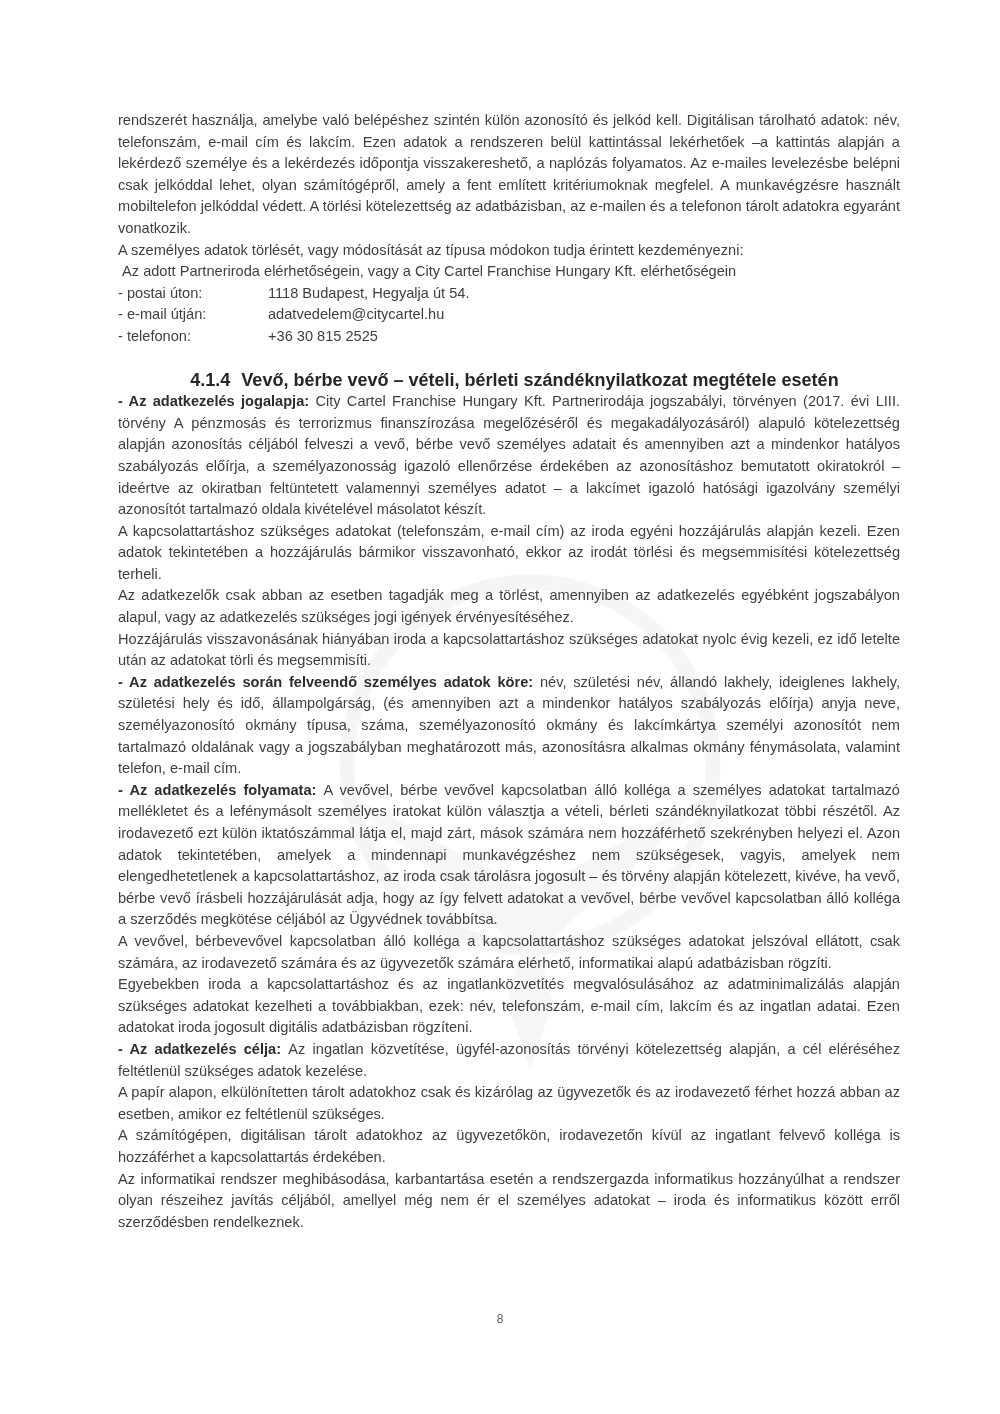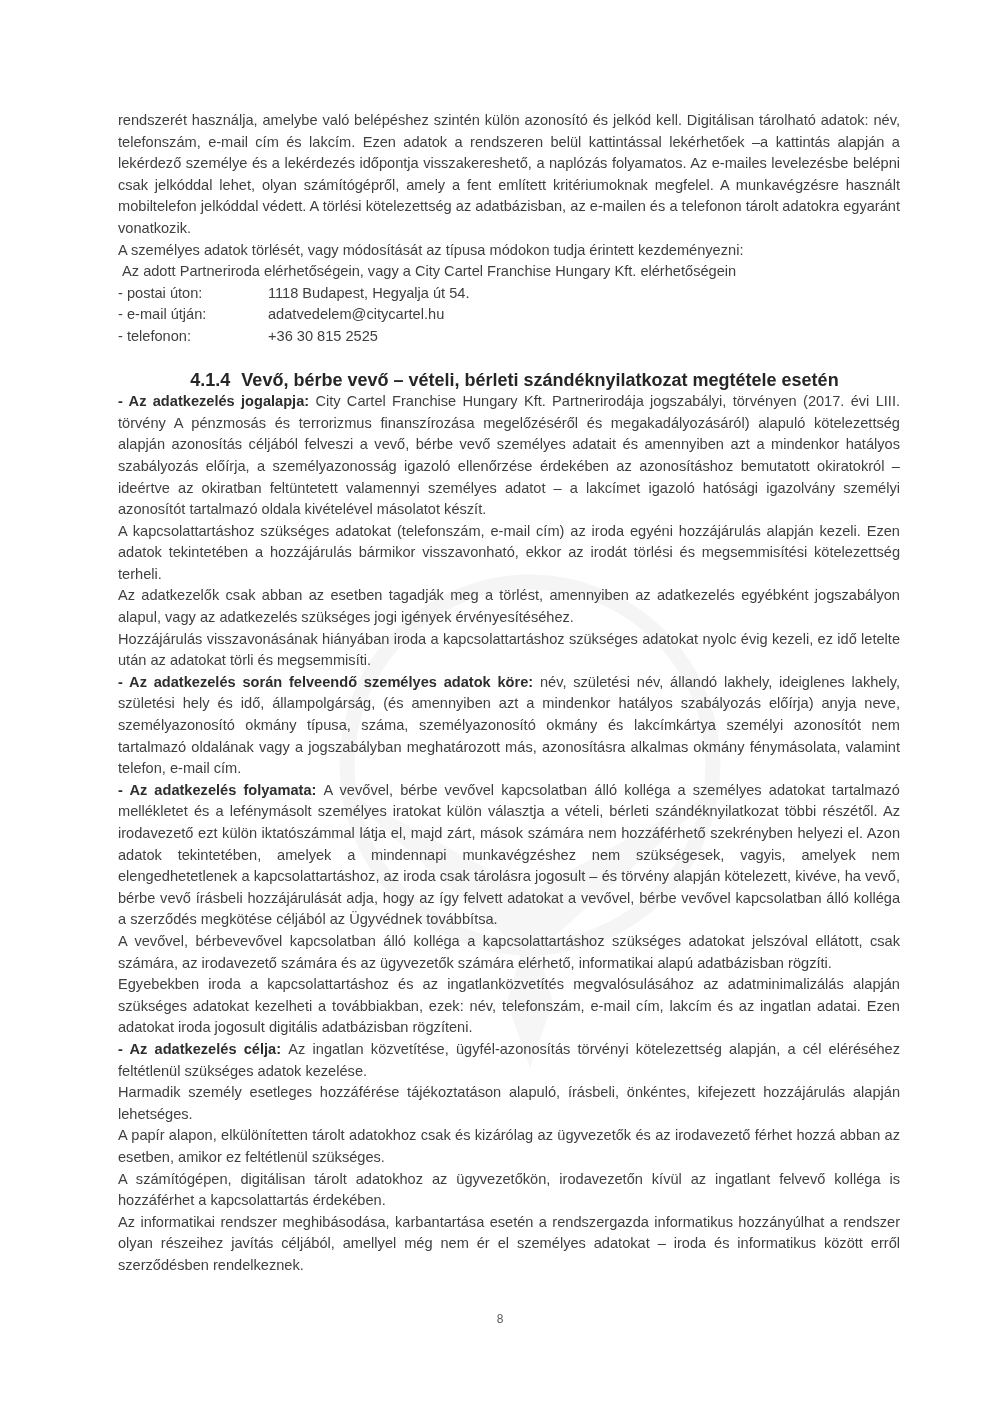--- a/index.html
+++ b/index.html
@@ -86,20 +86,19 @@
       <div class="heading"><span class="hnum">4.1.4</span><span class="htitle">Vevő, bérbe vevő – vételi, bérleti szándéknyilatkozat megtétele esetén</span></div>
       <p class="para"><span class="b">- Az adatkezelés jogalapja: </span><span>City Cartel Franchise Hungary Kft. Partnerirodája jogszabályi, törvényen (2017. évi LIII. törvény A pénzmosás és terrorizmus finanszírozása megelőzéséről és megakadályozásáról) alapuló kötelezettség alapján azonosítás céljából felveszi a vevő, bérbe vevő személyes adatait és amennyiben azt a mindenkor hatályos szabályozás előírja, a személyazonosság igazoló ellenőrzése érdekében az azonosításhoz bemutatott okiratokról – ideértve az okiratban feltüntetett valamennyi személyes adatot – a lakcímet igazoló hatósági igazolvány személyi azonosítót tartalmazó oldala kivételével másolatot készít.</span></p>
       <p class="para"><span>A kapcsolattartáshoz szükséges adatokat (telefonszám, e-mail cím) az iroda egyéni hozzájárulás alapján kezeli. Ezen adatok tekintetében a hozzájárulás bármikor visszavonható, ekkor az irodát törlési és megsemmisítési kötelezettség terheli.</span></p>
       <p class="para"><span>Az adatkezelők csak abban az esetben tagadják meg a törlést, amennyiben az adatkezelés egyébként jogszabályon alapul, vagy az adatkezelés szükséges jogi igények érvényesítéséhez.</span></p>
       <p class="para"><span>Hozzájárulás visszavonásának hiányában iroda a kapcsolattartáshoz szükséges adatokat nyolc évig kezeli, ez idő letelte után az adatokat törli és megsemmisíti.</span></p>
       <p class="para"><span class="b">- Az adatkezelés során felveendő személyes adatok köre: </span><span>név, születési név, állandó lakhely, ideiglenes lakhely, születési hely és idő, állampolgárság, (és amennyiben azt a mindenkor hatályos szabályozás előírja) anyja neve, személyazonosító okmány típusa, száma, személyazonosító okmány és lakcímkártya személyi azonosítót nem tartalmazó oldalának  vagy a jogszabályban meghatározott más, azonosításra  alkalmas okmány fénymásolata, valamint telefon, e-mail cím.</span></p>
       <p class="para"><span class="b">- Az adatkezelés folyamata: </span><span> A vevővel, bérbe vevővel kapcsolatban álló kolléga a személyes adatokat tartalmazó mellékletet és a lefénymásolt személyes iratokat külön választja a vételi, bérleti szándéknyilatkozat többi részétől. Az irodavezető ezt külön iktatószámmal látja el, majd zárt, mások számára nem hozzáférhető szekrényben helyezi el.  Azon adatok tekintetében, amelyek a mindennapi munkavégzéshez nem szükségesek, vagyis, amelyek nem elengedhetetlenek a kapcsolattartáshoz, az iroda csak tárolásra jogosult – és törvény alapján kötelezett, kivéve, ha vevő, bérbe vevő írásbeli hozzájárulását adja, hogy az így felvett adatokat a vevővel, bérbe vevővel kapcsolatban álló kolléga a szerződés megkötése céljából az Ügyvédnek továbbítsa.</span></p>
       <p class="para"><span>A vevővel, bérbevevővel kapcsolatban álló kolléga a kapcsolattartáshoz szükséges adatokat jelszóval ellátott, csak számára, az irodavezető számára és az ügyvezetők számára elérhető, informatikai alapú adatbázisban rögzíti.</span></p>
       <p class="para"><span>Egyebekben iroda a kapcsolattartáshoz és az ingatlanközvetítés megvalósulásához az adatminimalizálás alapján szükséges adatokat kezelheti a továbbiakban, ezek: név, telefonszám, e-mail cím, lakcím és az ingatlan adatai. Ezen adatokat iroda jogosult digitális adatbázisban rögzíteni.</span></p>
       <p class="para"><span class="b">- Az adatkezelés célja: </span><span> Az ingatlan közvetítése, ügyfél-azonosítás törvényi kötelezettség alapján, a cél eléréséhez feltétlenül szükséges adatok kezelése.</span></p>
-      <p class="para"><span>Harmadik személy esetleges hozzáférése tájékoztatáson alapuló, írásbeli, önkéntes, kifejezett hozzájárulás alapján lehetséges.</span></p>
       <p class="para"><span>A papír alapon, elkülönítetten tárolt adatokhoz csak és kizárólag az ügyvezetők és az irodavezető férhet hozzá abban az esetben, amikor ez feltétlenül szükséges.</span></p>
       <p class="para"><span>A számítógépen, digitálisan tárolt adatokhoz az ügyvezetőkön, irodavezetőn kívül az ingatlant felvevő kolléga is hozzáférhet a kapcsolattartás érdekében.</span></p>
       <p class="para"><span>Az informatikai rendszer meghibásodása, karbantartása esetén a rendszergazda informatikus hozzányúlhat a rendszer olyan részeihez javítás céljából, amellyel még nem ér el személyes adatokat – iroda és informatikus között erről szerződésben rendelkeznek.</span></p>
     </div>
 
   <div class="page-number">8</div>
 </div>
 
 </body></html>

